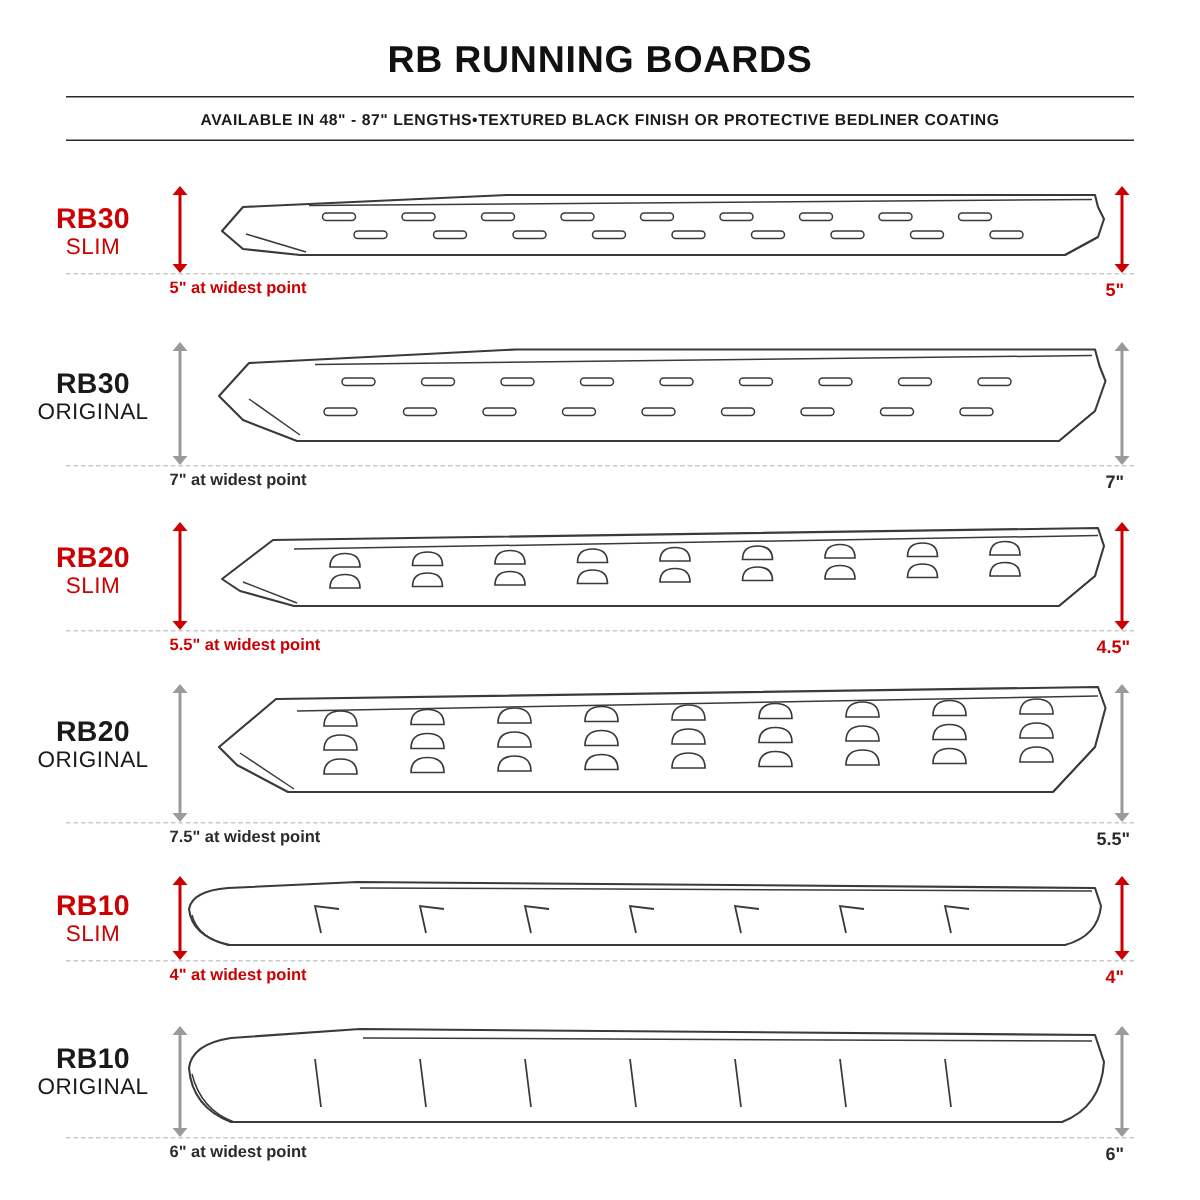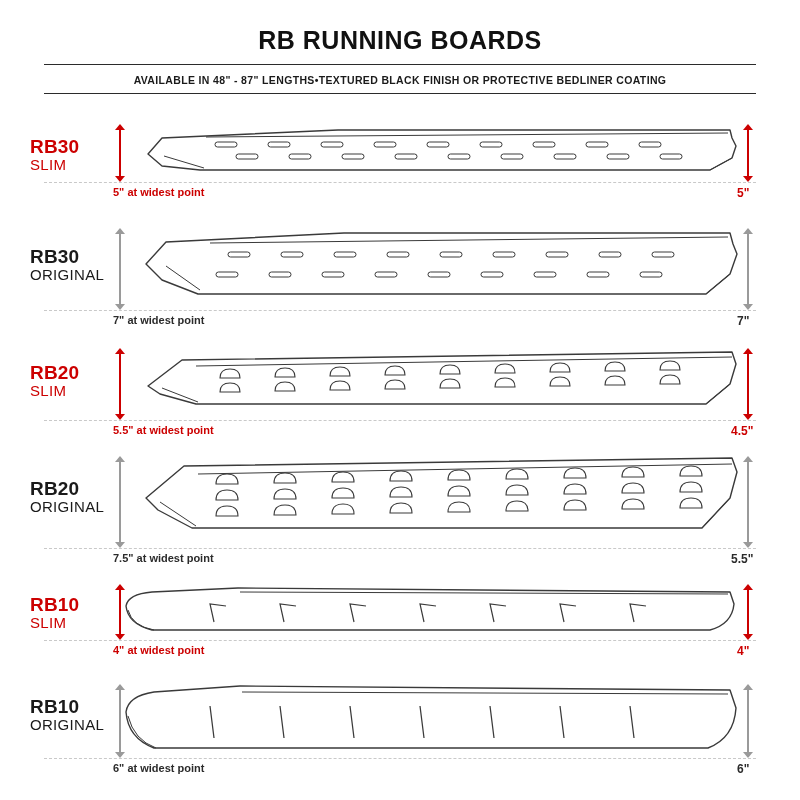--- a/index.html
+++ b/index.html
@@ -66,23 +66,23 @@
   }
   .row-divider {
     position: absolute;
     left: 44px;
     width: 712px;
     border-top: 1px dashed #c9c9c9;
   }
 
   .label-block {
     position: absolute;
-    left: 30px;
+    left: 20px;
     width: 84px;
-    text-align: left;
+    text-align: center;
   }
   .model-name {
     font-size: 19px;
     font-weight: bold;
     line-height: 21px;
     letter-spacing: 0.2px;
   }
   .model-variant {
     font-size: 15px;
     line-height: 15px;

